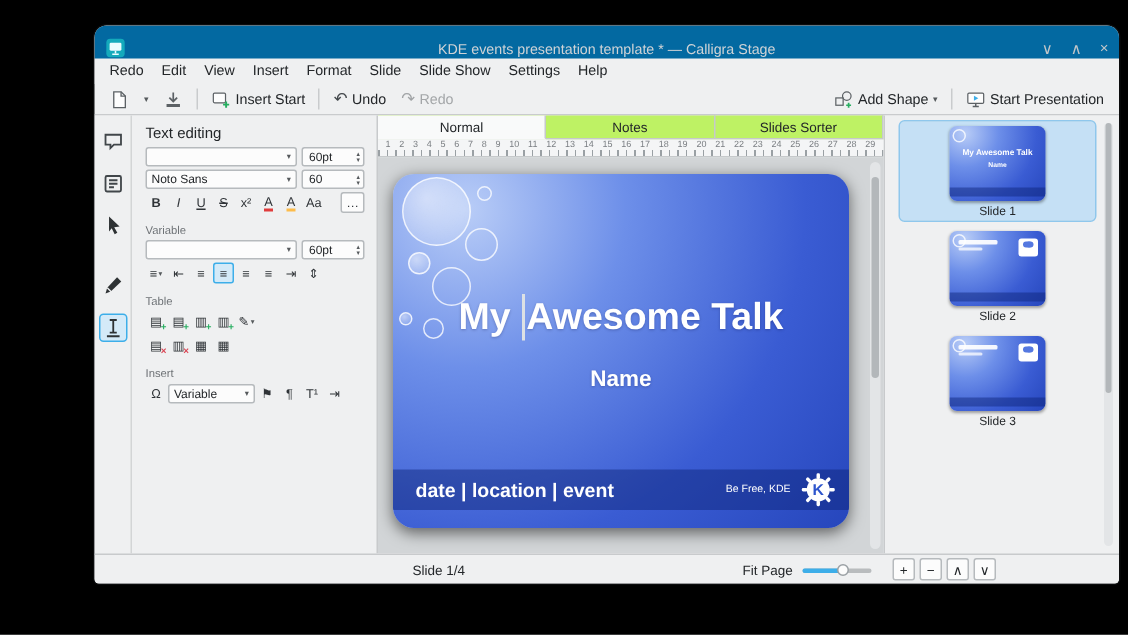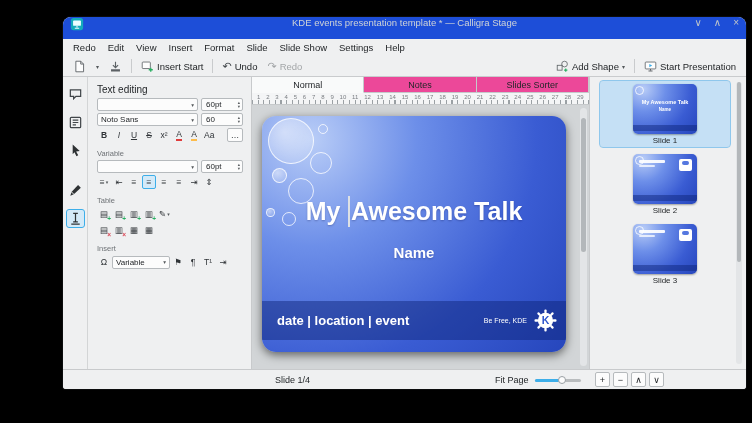--- a/index.html
+++ b/index.html
@@ -5,21 +5,21 @@
   *{margin:0;padding:0;box-sizing:border-box}
   html,body{width:752px;height:423px;overflow:hidden;background:#000;
     font-family:"Liberation Sans",sans-serif;}
   button{font-family:inherit;background:none;border:none;cursor:default}
 
   .window{position:absolute;left:63px;top:17px;width:683px;height:372px;background:#eff0f1;
     border-radius:8px 8px 3px 3px;overflow:hidden;display:flex;flex-direction:column;
     box-shadow:0 0 0 1px #0b0c0d}
 
   
-  .titlebar{height:22px;background:#1d4ed8;display:flex;align-items:flex-start;padding:0 7px;
+  .titlebar{height:22px;background:#0369a1;display:flex;align-items:flex-end;padding:0 7px;
     color:#cfd3d6;font-size:9.5px;position:relative;flex:0 0 auto}
   .titlebar .title{position:absolute;left:60px;right:60px;text-align:center;white-space:nowrap;
     overflow:hidden;text-overflow:ellipsis}
   .win-controls{margin-left:auto;display:flex;gap:12px;font-size:10px;color:#c2c6c9}
   .app-icon{width:14px;height:14px;display:inline-block}
 
   
   .menubar{height:17px;display:flex;align-items:center;padding-left:4px;background:#eff0f1;
     font-size:9.5px;color:#232629}
   .menu-item{padding:2px 6px;border-radius:2px}
@@ -61,21 +61,21 @@
   .btnrow{gap:1px}
   .tbtn{min-width:14px;height:14px;border:1px solid transparent;border-radius:2px;display:flex;
     align-items:center;justify-content:center;font-size:8.5px;color:#2f3337;position:relative;padding:0 1px}
   .tbtn.active{background:#d4eaf8;border-color:#3daee9}
   .tbtn.push-right{margin-left:auto;border-color:#b6babd;background:#fcfcfc;min-width:16px}
   .tbtn .acc{position:absolute;right:-1px;bottom:-2px;font-size:6.5px;font-weight:bold}
   .tbtn .dd{font-size:5px;margin-left:1px;color:#55595c}
 
   
   .center{flex:1;display:flex;flex-direction:column;min-width:0}
-  .tabs{height:16px;display:flex;background:#ec4899;border-bottom:1px solid #c6c9cb;flex:0 0 auto}
+  .tabs{height:16px;display:flex;background:#bef264;border-bottom:1px solid #c6c9cb;flex:0 0 auto}
   .tab{flex:1;display:flex;align-items:center;justify-content:center;font-size:9px;color:#232629;
     border-right:1px solid #c6c9cb}
   .tab.active{background:#f9fafa;margin-bottom:-1px;border-bottom:1px solid #f9fafa}
   .ruler{height:12px;background:#f4f5f6;border-bottom:1px solid #c6c9cb;position:relative;flex:0 0 auto;overflow:hidden}
   .ruler-nums{position:absolute;left:5px;right:5px;top:1px;display:flex;justify-content:space-between;
     font-size:6px;color:#7a7e82}
   .ruler-ticks{position:absolute;left:0;right:0;bottom:0;height:4px;
     background:repeating-linear-gradient(to right,#9aa0a4 0 1px,transparent 1px 5.7px)}
   .canvas{flex:1;background:#d2d5d7;position:relative;overflow:hidden}
 
@@ -83,21 +83,21 @@
   .slide{position:absolute;left:10px;top:11px;width:304px;height:236px;border-radius:14px;overflow:hidden;
     background:radial-gradient(circle at 16% 10%, #b9cdf7 0%, #6d8fe9 32%, #3a5cd3 68%, #2646bc 100%);
     box-shadow:0 3px 10px rgba(0,0,0,.55)}
   .bubble{position:absolute;border:1.5px solid rgba(255,255,255,.78);border-radius:50%}
   .bubble.f{background:radial-gradient(circle at 35% 30%, rgba(255,255,255,.5), rgba(255,255,255,.05))}
   .slide-title{position:absolute;top:80px;left:0;right:0;display:flex;justify-content:center;align-items:center;
     color:#fff;font-weight:bold;font-size:25px;text-shadow:0 1px 2px rgba(0,0,50,.25);white-space:pre}
   .caret{width:1.5px;height:31px;background:#dde1e4;margin:0 1px}
   .slide-name{position:absolute;top:128px;left:0;right:0;text-align:center;color:#fff;font-weight:bold;font-size:15px;
     text-shadow:0 1px 2px rgba(0,0,50,.25)}
-  .slide-footer{position:absolute;left:0;right:0;bottom:12px;height:39px;background:rgba(12,33,115,.45);
+  .slide-footer{position:absolute;left:0;right:0;bottom:12px;height:27px;background:rgba(12,33,115,.45);
     display:flex;align-items:center}
   .footer-text{font-size:13px;font-weight:bold;color:#fff;padding-left:15px;flex:1}
   .credit{font-size:7px;color:#fff;margin-right:7px;white-space:nowrap}
   .kde-logo{width:23px;height:23px;margin-right:9px;flex:0 0 auto}
   .vscroll{position:absolute;right:2px;top:3px;bottom:3px;width:7px;background:#e3e5e7;border-radius:4px}
   .vscroll .vthumb{position:absolute;left:1px;right:1px;top:4%;height:52%;background:#b3b7ba;border-radius:3px}
 
   
   .rightpanel{width:157px;border-left:1px solid #c8cacc;display:flex;flex-direction:column;background:#eff0f1;flex:0 0 auto}
   .rp-header{height:16px;display:flex;align-items:center;gap:4px;padding:0 6px;border-bottom:1px solid #d5d7d9;

